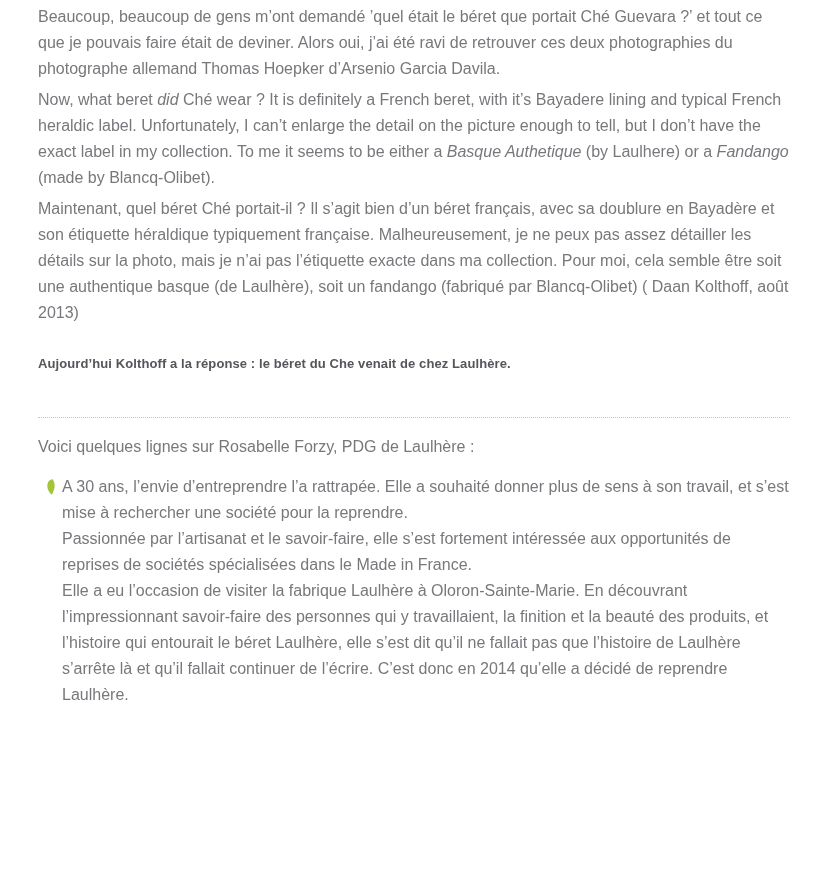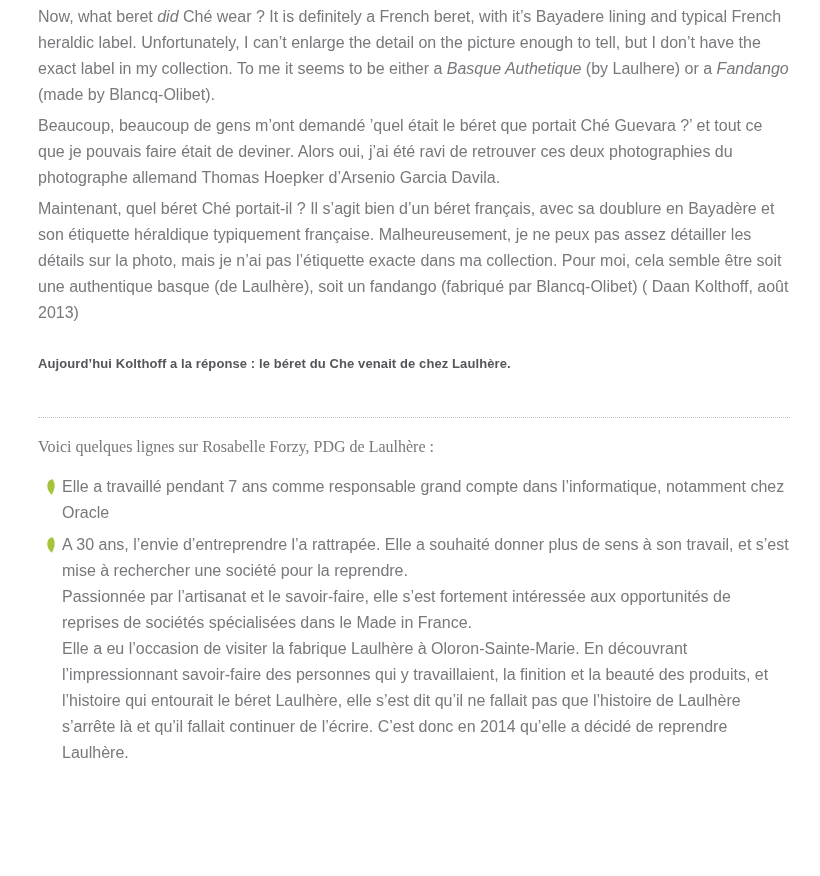--- a/index.html
+++ b/index.html
@@ -28,21 +28,21 @@
     letter-spacing: 0.1px;
     color: var(--heading-text, #54565a);
     margin-top: 26px;
   }
   .divider {
     border: none;
     border-top: 1px dotted var(--divider, #c4c4c4);
     height: 0;
     margin-top: 41px;
   }
-  .intro-line { margin-top: 16px; margin-bottom: 14px; font-family: Liberation Serif, serif; }
+  .intro-line { margin-top: 16px; margin-bottom: 14px; }
   .facts {
     list-style: none;
     margin-top: 11px;
     padding-left: 7px;
   }
   .fact {
     position: relative;
     padding-left: 17px;
     margin-bottom: 6px;
     font-size: 16px;
@@ -58,47 +58,39 @@
     height: 16px;
     color: var(--bullet-green, #a4c43c);
   }
   .leaf svg { display: block; }
 </style>
 </head>
 <body>
 
 <main class="content">
 
+  <p class="para">Beaucoup, beaucoup de gens m’ont demandé ’quel était le béret que portait Ché Guevara ?’ et tout ce que je pouvais faire était de deviner. Alors oui, j’ai été ravi de retrouver ces deux photographies du photographe allemand Thomas Hoepker d’Arsenio Garcia Davila.</p>
+
   <p class="para">Now, what beret <em>did</em> Ché wear ? It is definitely a French beret, with it’s Bayadere lining and typical French heraldic label. Unfortunately, I can’t enlarge the detail on the picture enough to tell, but I don’t have the exact label in my collection. To me it seems to be either a <em>Basque Authetique</em> (by Laulhere) or a <em>Fandango</em> (made by Blancq-Olibet).</p>
-
-  <p class="para">Beaucoup, beaucoup de gens m’ont demandé ’quel était le béret que portait Ché Guevara ?’ et tout ce que je pouvais faire était de deviner. Alors oui, j’ai été ravi de retrouver ces deux photographies du photographe allemand Thomas Hoepker d’Arsenio Garcia Davila.</p>
 
 
   <p class="para">Maintenant, quel béret Ché portait-il ? Il s’agit bien d’un béret français, avec sa doublure en Bayadère et son étiquette héraldique typiquement française. Malheureusement, je ne peux pas assez détailler les détails sur la photo, mais je n’ai pas l’étiquette exacte dans ma collection. Pour moi, cela semble être soit une authentique basque (de Laulhère), soit un fandango (fabriqué par Blancq-Olibet) ( Daan Kolthoff, août 2013)</p>
 
   <h2 class="answer-heading">Aujourd’hui Kolthoff a la réponse : le béret du Che venait de chez Laulhère.</h2>
 
   <hr class="divider">
 
   <p class="para intro-line">Voici quelques lignes sur Rosabelle Forzy, PDG de Laulhère :</p>
 
   <ul class="facts">
     <li class="fact">
       <span class="leaf">
         <svg width="11" height="16" viewBox="0 0 11 16" aria-hidden="true">
           <path fill="currentColor" d="M7.6,0.3 C10.3,3.9 10.6,9.3 6.8,15.7 C2.9,12.6 1.0,7.4 3.3,2.7 C4.3,1.2 5.9,0.4 7.6,0.3 Z"></path>
         </svg>
       </span>
-      <span class="fact-text">Elle a travaillé pendant 7 ans comme responsable grand compte dans l’informatique, notamment chez Oracle</span>
-    </li>
-    <li class="fact">
-      <span class="leaf">
-        <svg width="11" height="16" viewBox="0 0 11 16" aria-hidden="true">
-          <path fill="currentColor" d="M7.6,0.3 C10.3,3.9 10.6,9.3 6.8,15.7 C2.9,12.6 1.0,7.4 3.3,2.7 C4.3,1.2 5.9,0.4 7.6,0.3 Z"></path>
-        </svg>
-      </span>
       <span class="fact-text">A 30 ans, l’envie d’entreprendre l’a rattrapée. Elle a souhaité donner plus de sens à son travail, et s’est mise à rechercher une société pour la reprendre.
 Passionnée par l’artisanat et le savoir-faire, elle s’est fortement intéressée aux opportunités de reprises de sociétés spécialisées dans le Made in France.
 Elle a eu l’occasion de visiter la fabrique Laulhère à Oloron-Sainte-Marie. En découvrant l’impressionnant savoir-faire des personnes qui y travaillaient, la finition et la beauté des produits, et l’histoire qui entourait le béret Laulhère, elle s’est dit qu’il ne fallait pas que l’histoire de Laulhère s’arrête là et qu’il fallait continuer de l’écrire. C’est donc en 2014 qu’elle a décidé de reprendre Laulhère.</span>
     </li>
   </ul>
 
 </main>
 
 </body></html>

